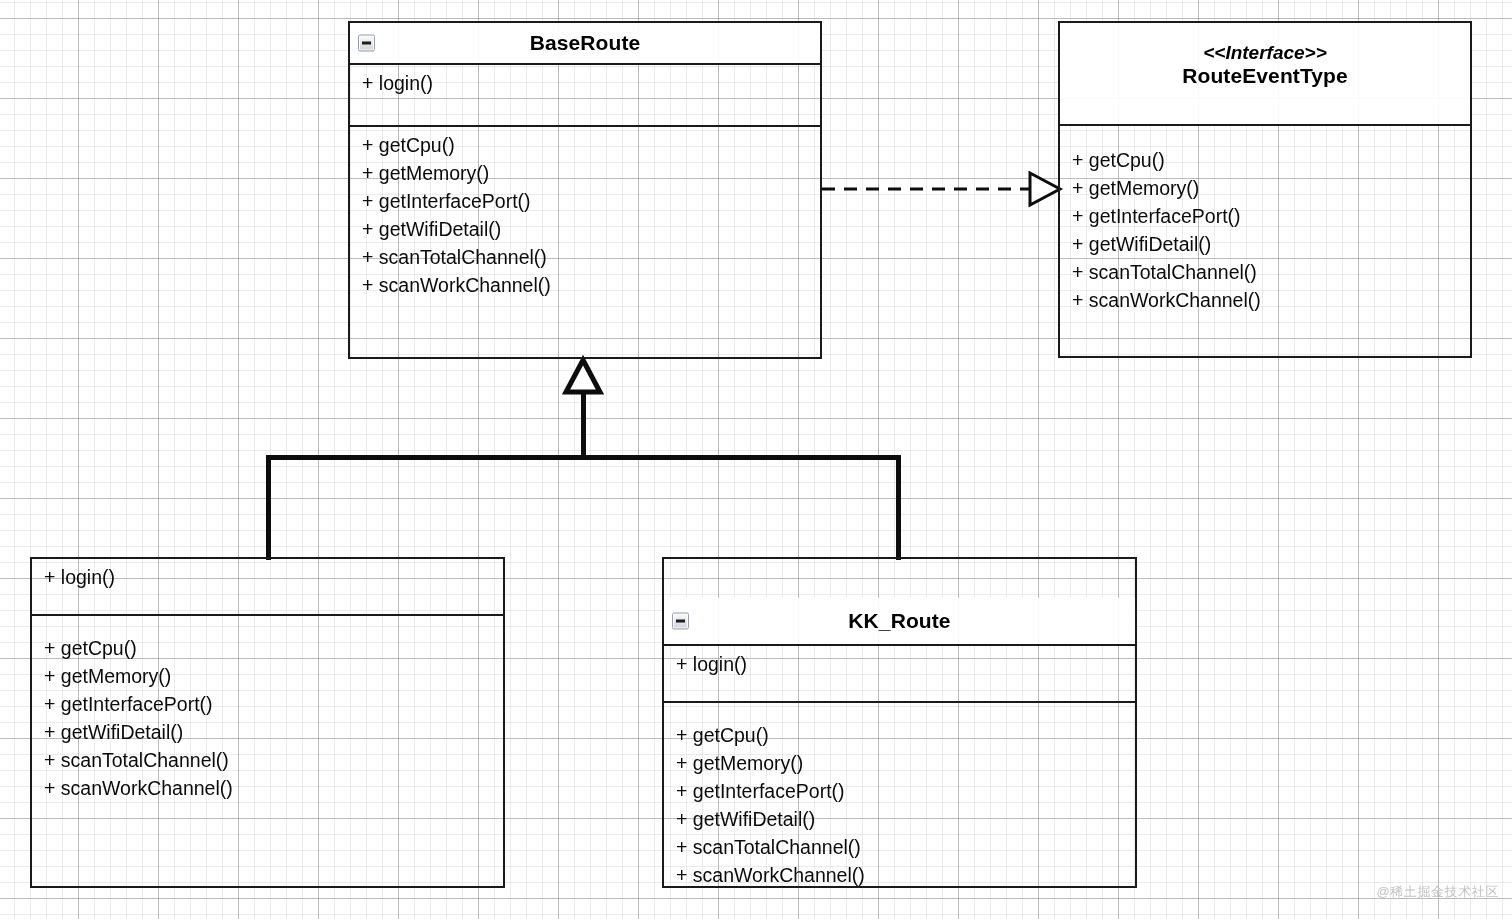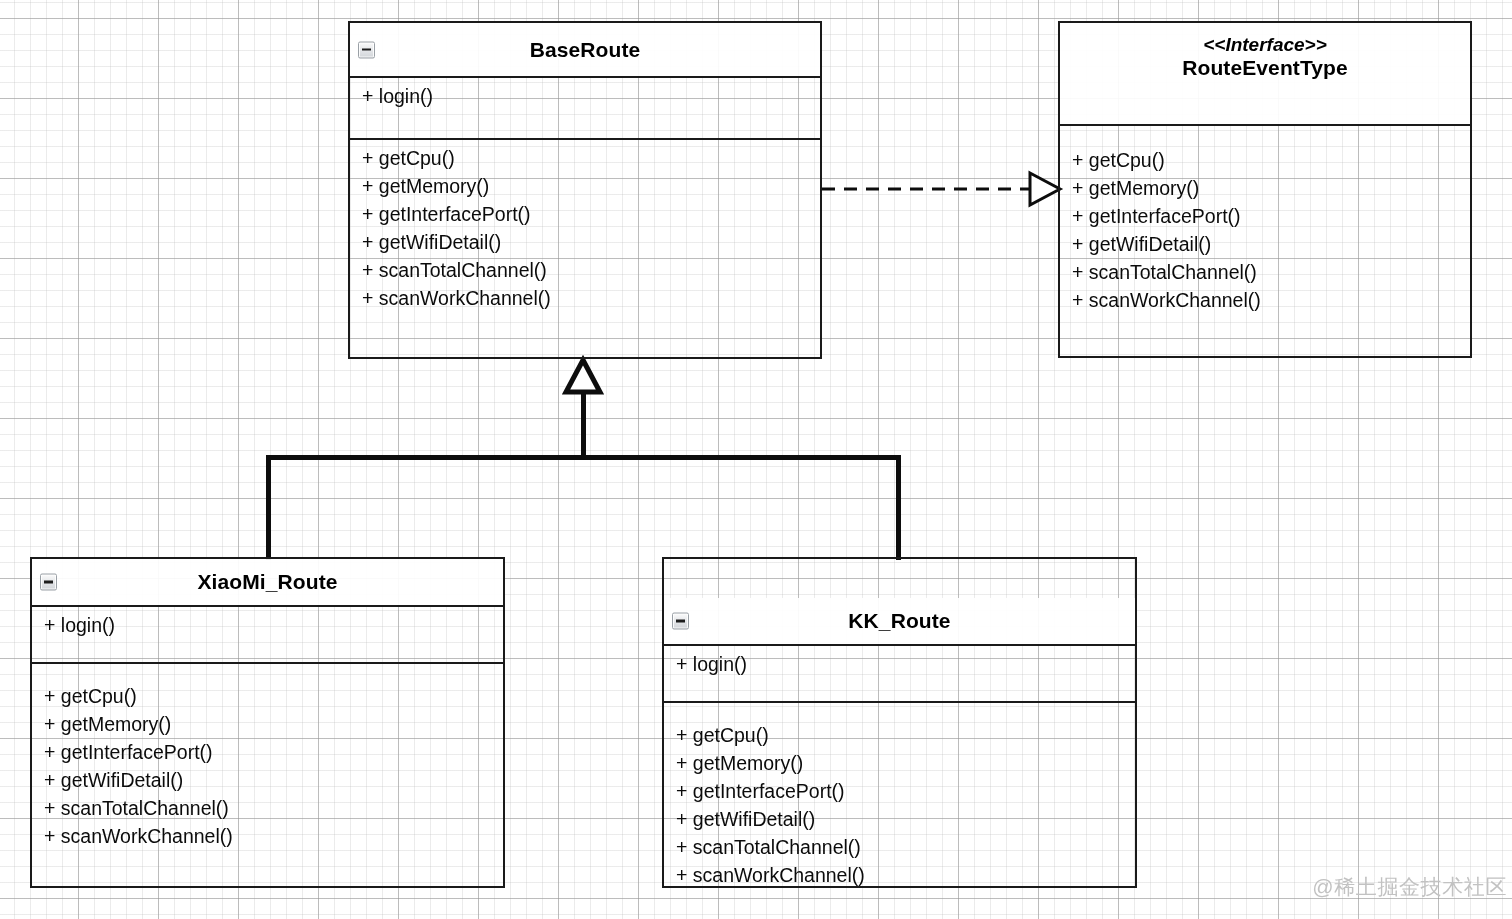--- a/index.html
+++ b/index.html
@@ -110,23 +110,23 @@
     top: 0;
     width: 1512px;
     height: 919px;
     overflow: visible;
     pointer-events: none;
   }
 
   
   .watermark {
     position: absolute;
-    right: 5px;
+    right: 13px;
     bottom: 18px;
-    font-size: 21px;
+    font-size: 13px;
     color: #c2c2c2;
     letter-spacing: 0.6px;
     white-space: nowrap;
   }
 </style>
 </head>
 <body>
 
 <div id="canvas">
 
@@ -142,58 +142,54 @@
       <polygon points="583,360 600,392 566,392" fill="#ffffff" stroke="#0d0d0d" stroke-width="5" stroke-linejoin="miter"></polygon>
     </g>
   </svg>
 
   <div class="conn conn-v" style="left:581px; top:390px; height:68px;"></div>
   <div class="conn conn-h" style="left:266px; top:455px; width:635px;"></div>
   <div class="conn conn-v" style="left:266px; top:455px; height:105px;"></div>
   <div class="conn conn-v" style="left:896px; top:455px; height:105px;"></div>
 
   <div class="uml-box" id="base-route" style="left:348px; top:21px; width:474px; height:338px;">
-    <div class="uml-header" style="height:55px;">
+    <div class="uml-header" style="height:42px;">
       <span class="collapse-icon"></span>
       <span class="uml-title">BaseRoute</span>
     </div>
     <div class="uml-section divided" style="height:62px;">
       <div class="uml-member">+ login()</div>
     </div>
     <div class="uml-section" style="height:216px;">
       <div class="uml-member">+ getCpu()</div>
       <div class="uml-member">+ getMemory()</div>
       <div class="uml-member">+ getInterfacePort()</div>
       <div class="uml-member">+ getWifiDetail()</div>
       <div class="uml-member">+ scanTotalChannel()</div>
       <div class="uml-member">+ scanWorkChannel()</div>
     </div>
   </div>
 
   <div class="uml-box" id="route-event-type" style="left:1058px; top:21px; width:414px; height:337px;">
-    <div class="uml-header" style="height:103px; flex-direction:column; justify-content:flex-start; padding-top:11px;">
+    <div class="uml-header" style="height:103px; flex-direction:column; justify-content:flex-start; padding-top:19px;">
       <span class="uml-stereotype">&lt;&lt;Interface&gt;&gt;</span>
       <span class="uml-title">RouteEventType</span>
     </div>
     <div class="uml-section" style="height:0px; padding:0;"></div>
     <div class="uml-section" style="height:230px; padding-top:20px;">
       <div class="uml-member">+ getCpu()</div>
       <div class="uml-member">+ getMemory()</div>
       <div class="uml-member">+ getInterfacePort()</div>
       <div class="uml-member">+ getWifiDetail()</div>
       <div class="uml-member">+ scanTotalChannel()</div>
       <div class="uml-member">+ scanWorkChannel()</div>
     </div>
   </div>
 
   <div class="uml-box" id="xiaomi-route" style="left:30px; top:557px; width:475px; height:331px;">
-    <div class="uml-header" style="height:48px;">
-      <span class="collapse-icon"></span>
-      <span class="uml-title">XiaoMi_Route</span>
-    </div>
     <div class="uml-section divided" style="height:57px;">
       <div class="uml-member">+ login()</div>
     </div>
     <div class="uml-section" style="height:220px; padding-top:18px;">
       <div class="uml-member">+ getCpu()</div>
       <div class="uml-member">+ getMemory()</div>
       <div class="uml-member">+ getInterfacePort()</div>
       <div class="uml-member">+ getWifiDetail()</div>
       <div class="uml-member">+ scanTotalChannel()</div>
       <div class="uml-member">+ scanWorkChannel()</div>

